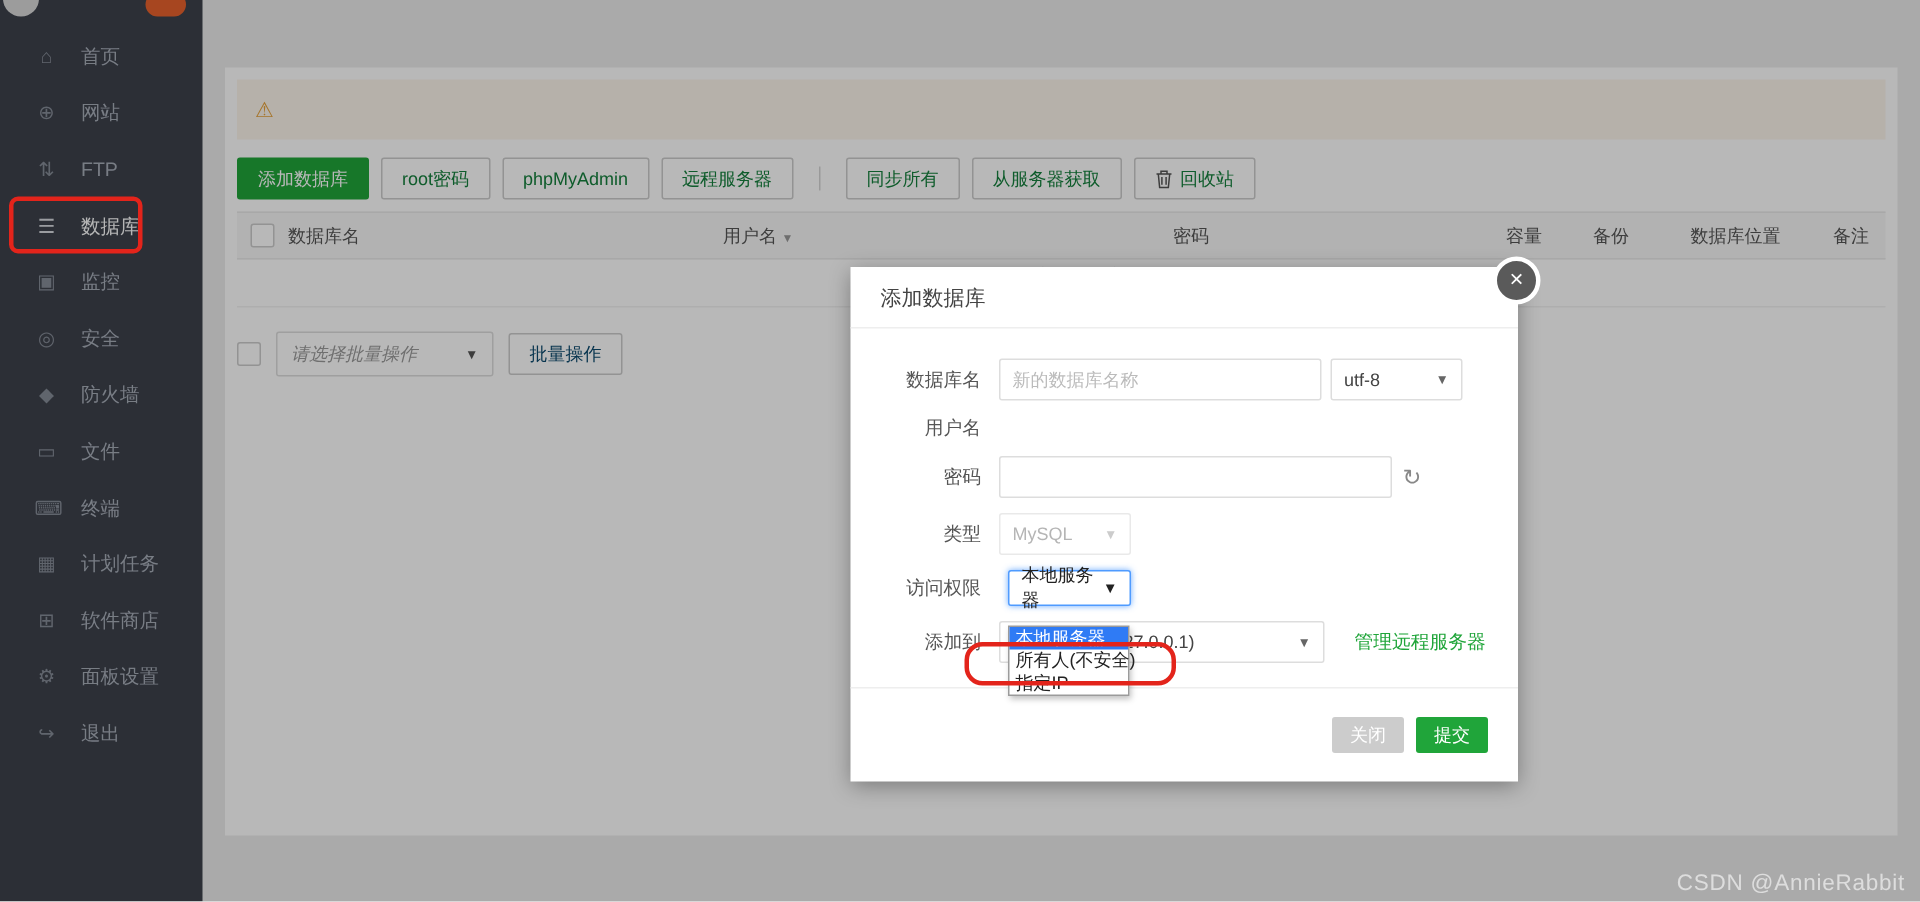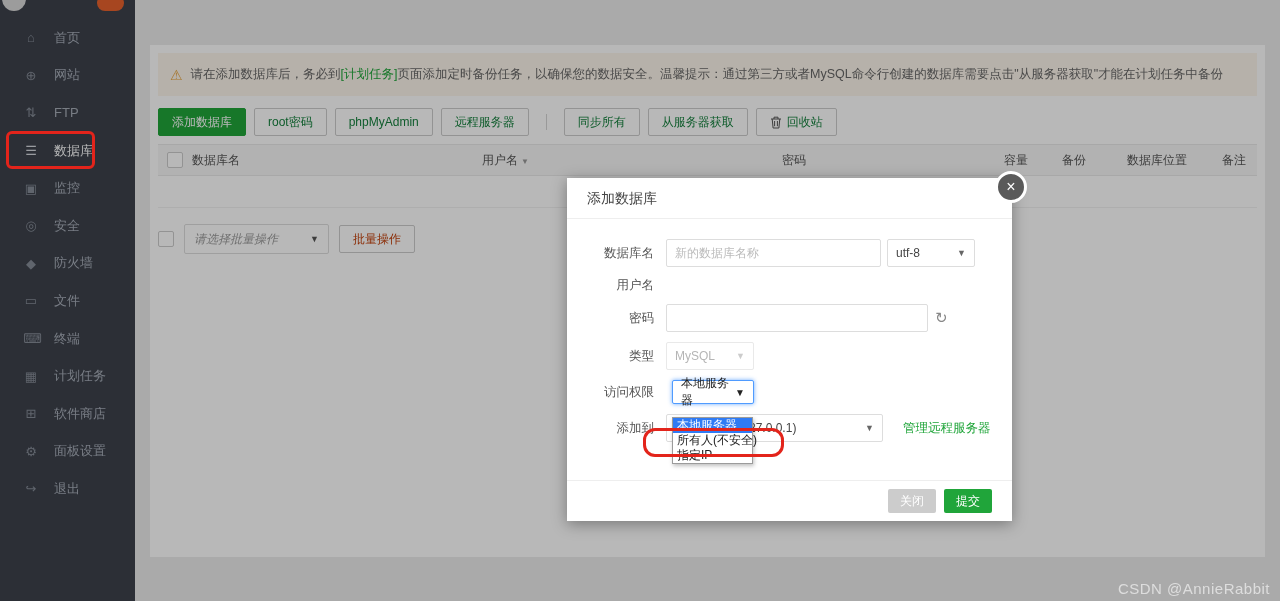--- a/index.html
+++ b/index.html
@@ -46,21 +46,21 @@
   .caret{font-size:8px;color:#999;margin-left:3px;}
   .empty-row{height:28px;border-bottom:1px solid #f1f1f1;display:flex;justify-content:center;
              align-items:flex-start;padding-top:3px;color:#848484;}
   .cbox{width:14px;height:14px;border:1px solid #ccc;border-radius:2px;background:#fff;cursor:pointer;}
 
   .batch{margin:16px 8px 0;display:flex;align-items:center;gap:10px;}
   .fake-select{width:125px;height:28px;border:1px solid #ddd;border-radius:2px;background:#fff;
                display:flex;align-items:center;justify-content:space-between;padding:0 9px;
                color:#9a9a9a;cursor:pointer;font-style:italic;}
   .fake-select .dcaret{font-size:9px;color:#555;}
-  .btn.muted{color:#c2410c;}
+  .btn.muted{color:#0c4a6e;}
 
   
   .overlay{position:absolute;inset:0;background:rgba(0,0,0,0.28);z-index:10;}
   .modal{position:absolute;left:567px;top:178px;width:445px;height:343px;background:#fff;
          box-shadow:0 3px 14px rgba(0,0,0,.35);z-index:20;}
   .modal-close{position:absolute;top:-7px;right:-15px;width:26px;height:26px;border-radius:50%;
                background:#5a5a5a;border:3px solid #fff;color:#fff;display:flex;align-items:center;
                justify-content:center;font-size:16px;line-height:1;cursor:pointer;}
   .modal-head{height:40px;line-height:40px;padding:0 20px;font-size:14px;color:#444;
               border-bottom:1px solid #eee;}
@@ -82,21 +82,21 @@
              box-shadow:0 0 4px rgba(70,150,255,.8);color:#222;}
   .sel.focus .scaret{color:#222;font-size:10px;}
   .sel.addto{width:199px;}
   .refresh-icon{margin-left:7px;color:#888;font-size:15px;cursor:pointer;}
   .droplist{position:absolute;left:105px;top:239px;width:79px;background:#fff;
             border:1px solid #9b9b9b;box-shadow:1px 2px 4px rgba(0,0,0,.25);z-index:5;}
   .dopt{height:15px;line-height:15px;padding-left:4px;font-size:12px;color:#222;cursor:pointer;white-space:nowrap;}
   .dopt.selected{background:#2f7bf5;color:#fff;}
   .mlink{margin-left:20px;color:#20a53a;cursor:pointer;font-size:12.5px;white-space:nowrap;}
   .modal-foot{position:absolute;left:0;right:0;bottom:0;height:40px;border-top:1px solid #eee;
-              display:flex;align-items:center;justify-content:flex-end;gap:8px;padding:0 20px;}
+              display:flex;align-items:center;justify-content:flex-end;gap:8px;padding:11px 20px;}
   .fbtn{height:24px;padding:0 12px;border-radius:2px;font-size:12px;color:#fff;
         display:flex;align-items:center;cursor:pointer;border:none;font-family:inherit;}
   .fbtn.gray{background:#ccc;}
   .fbtn.green{background:#20a53a;}
 
   
   .anno{position:absolute;border:3px solid #e3241b;z-index:30;pointer-events:none;}
   .anno1{left:6px;top:131px;width:83px;height:32px;border-radius:6px;}
   .anno2{left:643px;top:428px;width:135px;height:23px;border-radius:12px;}
   .watermark{position:absolute;right:10px;bottom:4px;z-index:40;color:rgba(255,255,255,.6);
@@ -164,21 +164,20 @@
         <span>退出</span>
       </div>
     </div>
   </div>
 
   <div class="main">
 
     <div class="panel">
       <div class="alert">
         <span class="warn-icon">⚠</span>
-        <span><span>请在添加数据库后，务必到</span><span class="link">[计划任务]</span><span>页面添加定时备份任务，以确保您的数据安全。温馨提示：通过第三方或者MySQL命令行创建的数据库需要点击"从服务器获取"才能在计划任务中备份</span></span>
       </div>
 
       <div class="toolbar">
         <button class="btn primary">添加数据库</button>
         <button class="btn">root密码</button>
         <button class="btn">phpMyAdmin</button>
         <button class="btn">远程服务器</button>
         <div class="sep"></div>
         <button class="btn">同步所有</button>
         <button class="btn">从服务器获取</button>

